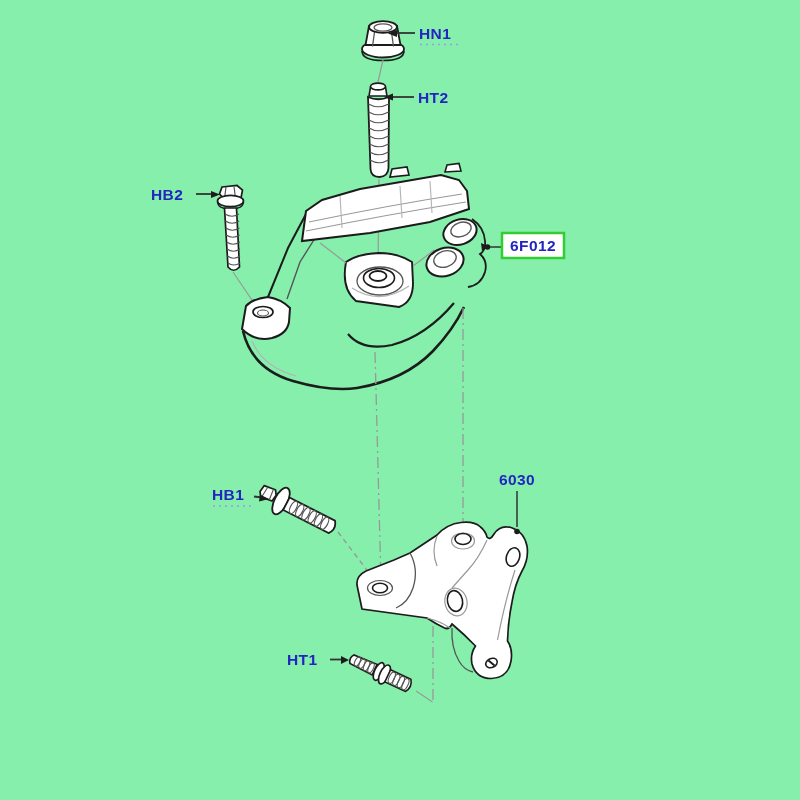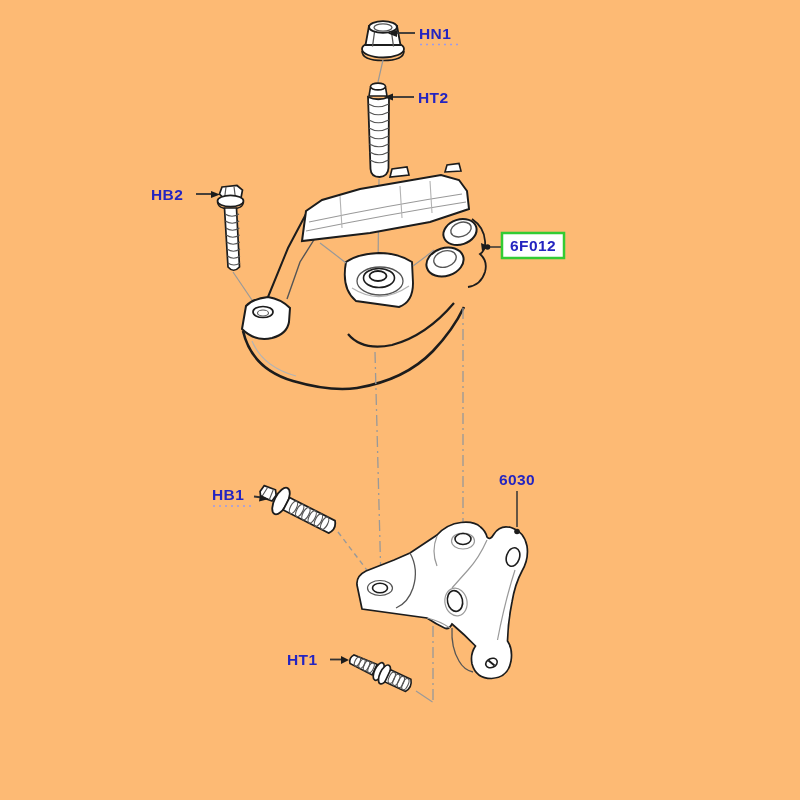--- a/index.html
+++ b/index.html
@@ -1,16 +1,16 @@
 <!DOCTYPE html>
 <html><head>
 <meta charset="utf-8">
 <style>
   html,body{margin:0;padding:0;background:#fff;}
-  .stage{position:relative;width:800px;height:800px;background:#fdba74;overflow:hidden;
+  .stage{position:relative;width:800px;height:800px;background:#86efac;overflow:hidden;
          font-family:"Liberation Sans",sans-serif;}
   svg{position:absolute;left:0;top:0;}
   .callout-text{font-family:"Liberation Sans",sans-serif;font-weight:bold;font-size:15.5px;letter-spacing:.4px;}
   .dark{stroke:#1c1c1c;fill:none;}
   .mid{stroke:#555;fill:none;}
   .lt{stroke:#999;fill:none;}
   .xlt{stroke:#b3b3b3;fill:none;}
   .wfill{fill:#ffffff;}
 </style>
 </head>

